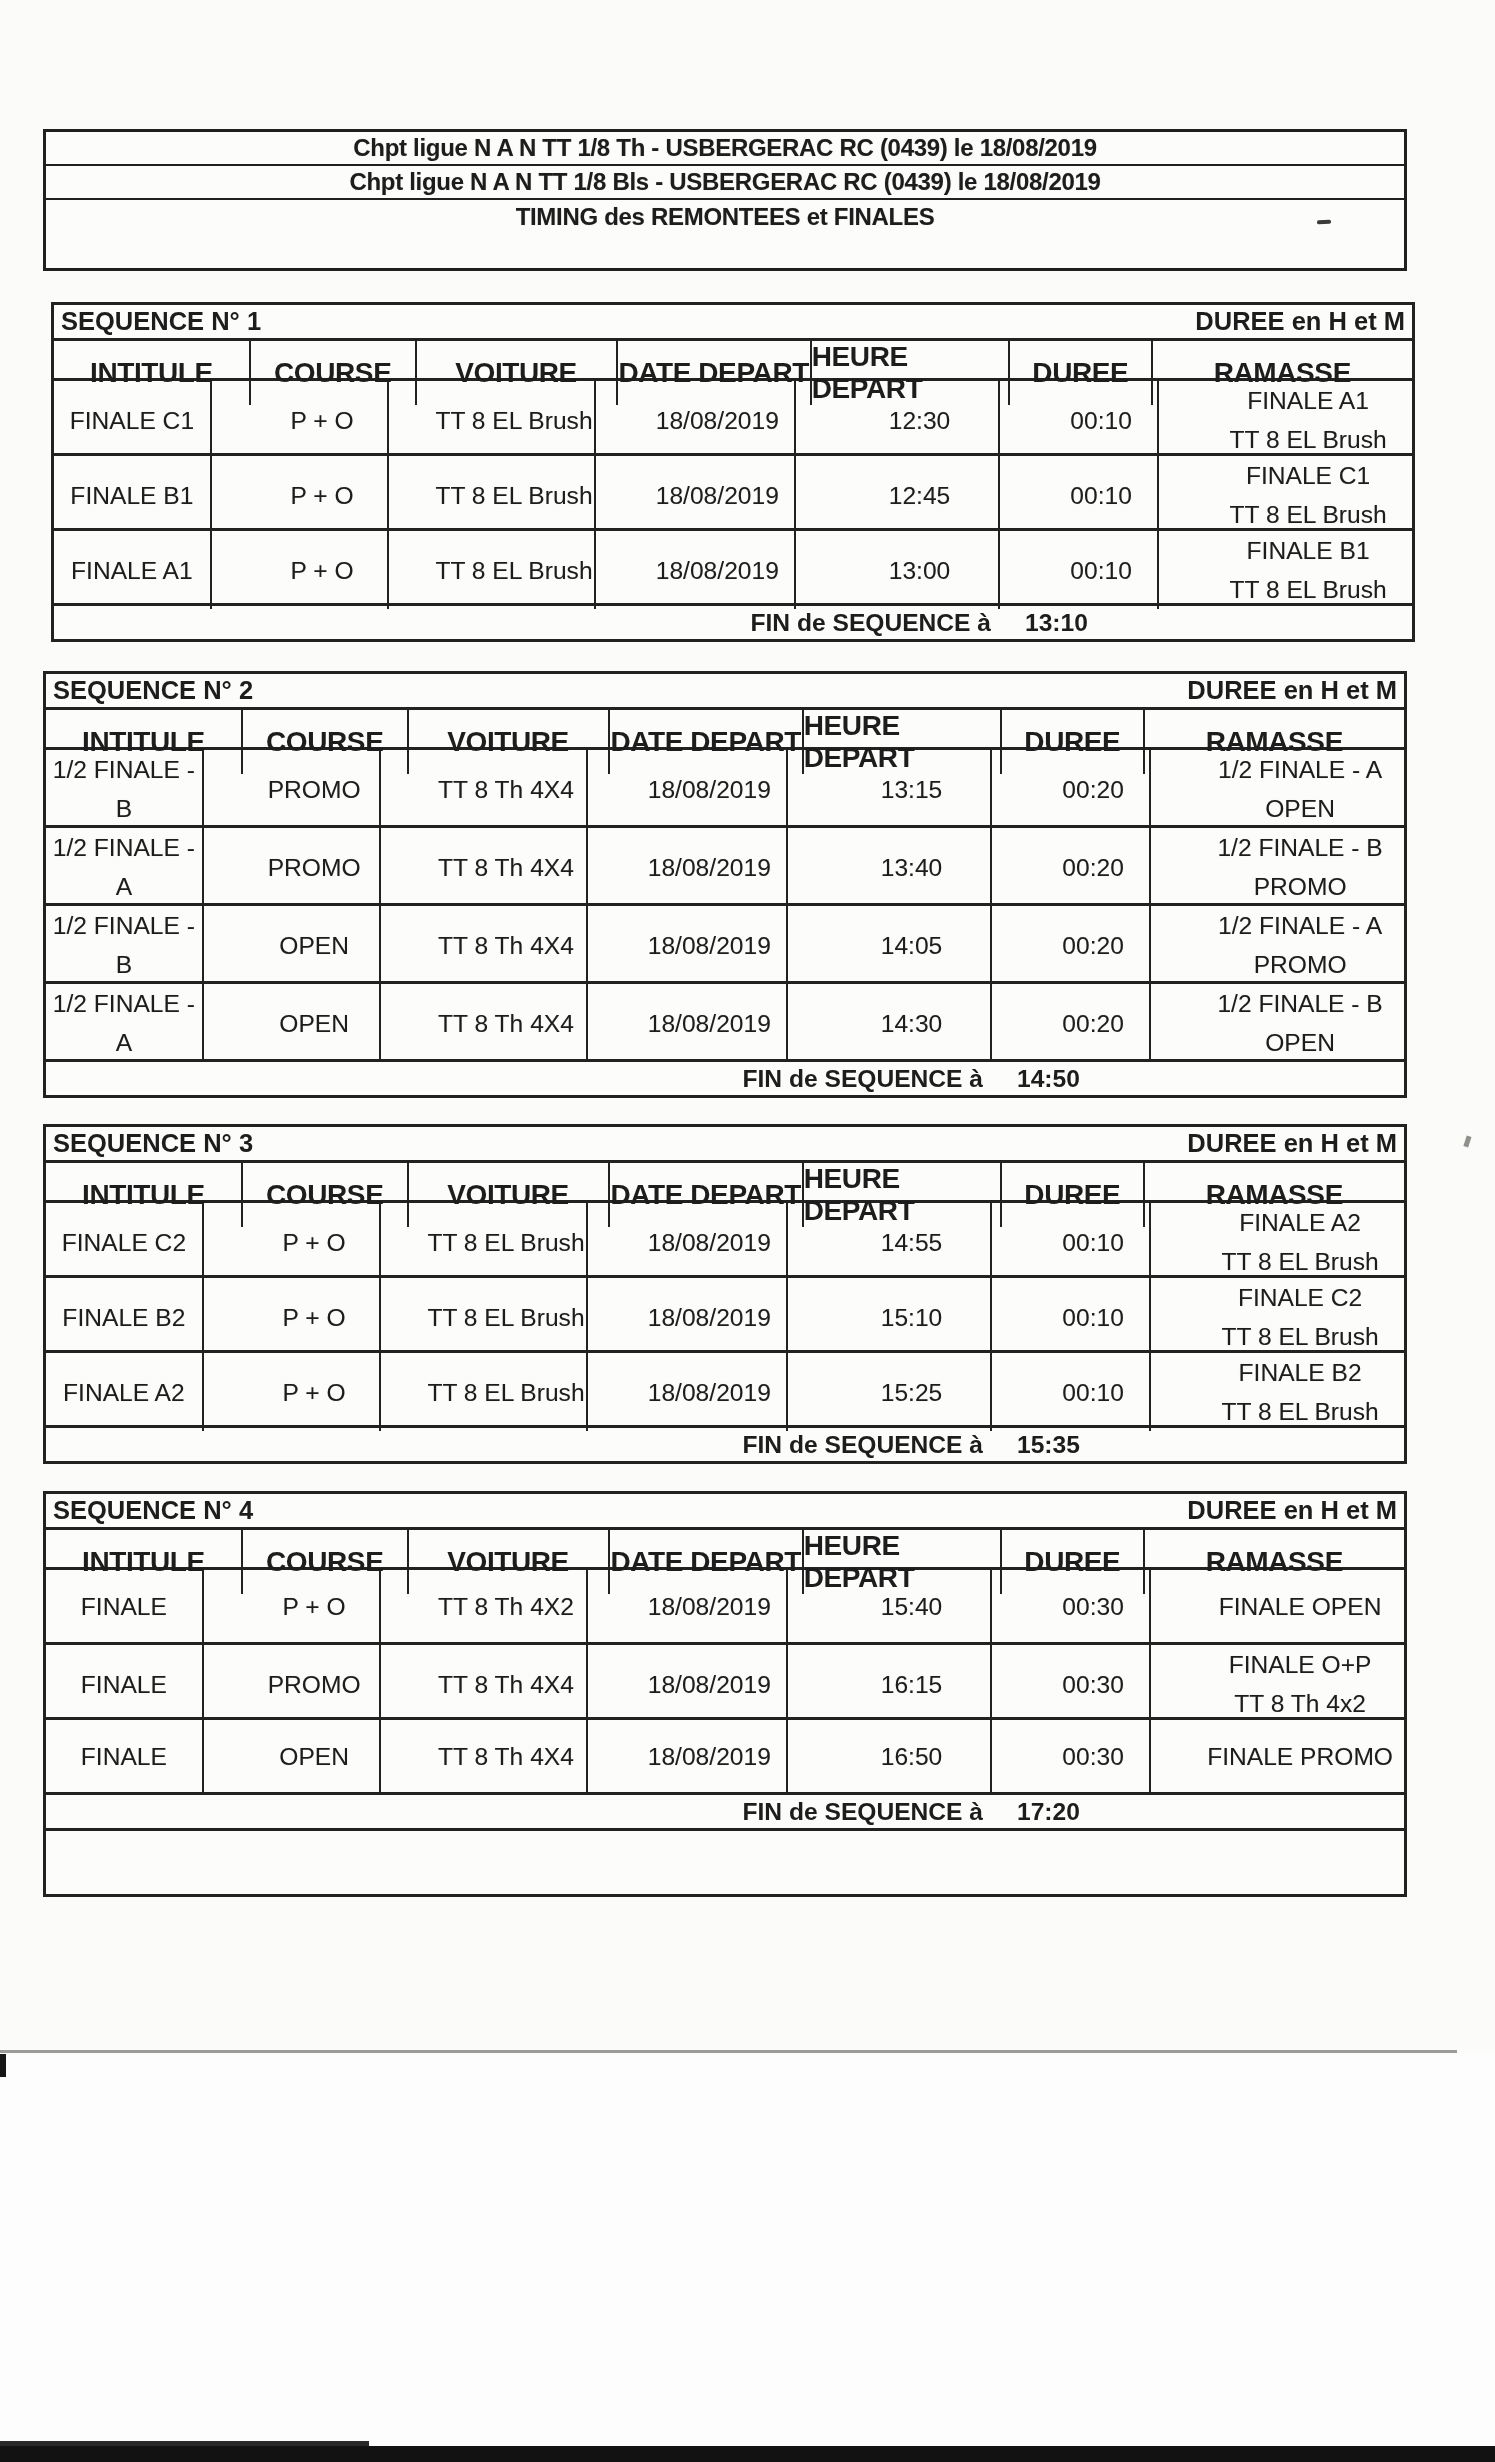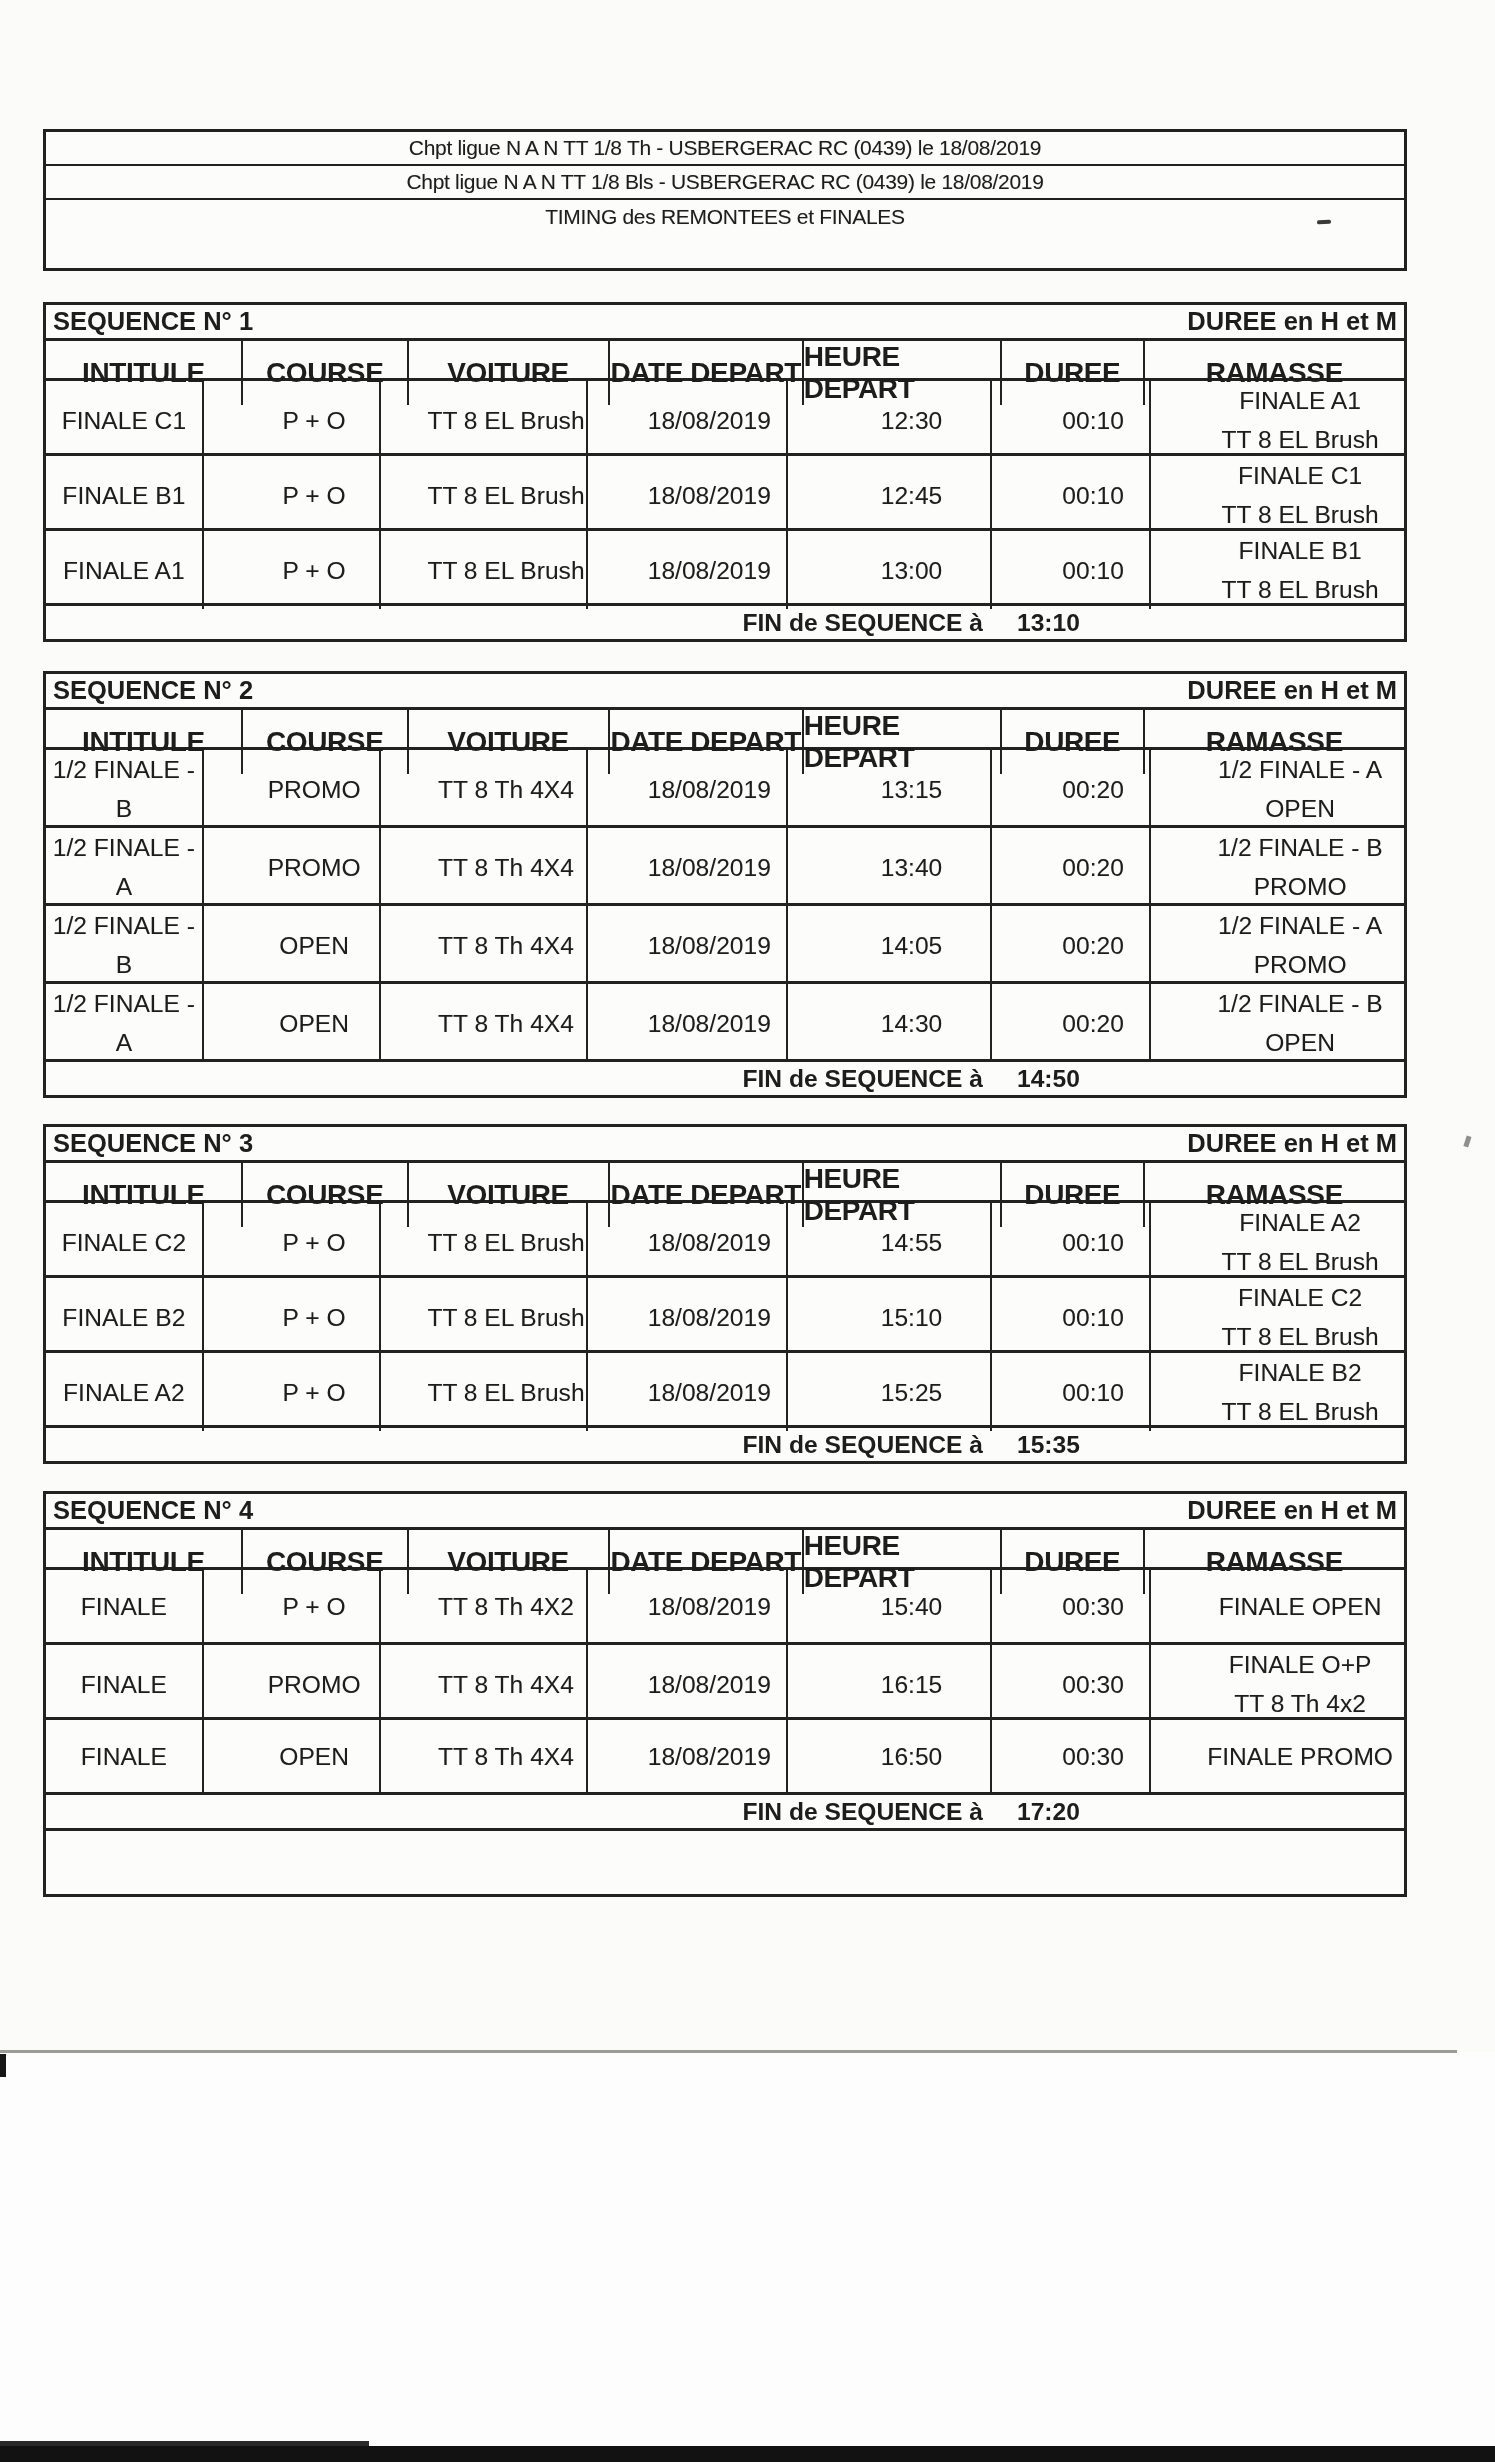--- a/index.html
+++ b/index.html
@@ -22,21 +22,21 @@
 
   
   .doc-header{
     position:absolute;left:43px;top:129px;width:1364px;height:142px;
     border:3.5px solid #202020;background:#fcfcfa;
     display:grid;grid-template-rows:repeat(4,1fr);
     box-sizing:border-box;
   }
   .doc-header .hline{
     display:flex;align-items:center;justify-content:center;
-    font-weight:normal;font-size:21px;letter-spacing:-0.3px;
+    font-weight:bold;font-size:24px;letter-spacing:-0.3px;
     text-shadow:0 0 0.9px rgba(20,20,20,0.25);
   }
   .doc-header .hline:not(:last-child){border-bottom:2.6px solid #202020;}
 
   
   .seq-table{
     position:absolute;left:43px;width:1364px;
     border:3.5px solid #222;background:#fcfcfa;box-sizing:border-box;
     --row-h:72px;
   }
@@ -71,21 +71,21 @@
   .cell:last-child{border-right:none;}
   .seq-fin-row{
     height:33px;position:relative;
     font-weight:bold;font-size:24.6px;text-align:center;
   }
   .fin-label{position:absolute;right:31%;top:50%;transform:translateY(-50%);white-space:nowrap;}
   .fin-time{position:absolute;left:71.5%;top:50%;transform:translateY(-50%);white-space:nowrap;}
   .seq-empty-row{height:63px;border-top:3.5px solid #222;}
 
   
-  .seq-pos-0{top:302px;}
+  .seq-pos-0{top:302px;margin-left:8px;}
   .seq-pos-1{top:671px;--row-h:75px;}
   .seq-pos-2{top:1124px;}
   .seq-pos-3{top:1491px;}
 </style>
 </head>
 <body>
 
 <div class="sheet">
   <div class="paper"></div>
   <div class="below-paper"></div>

